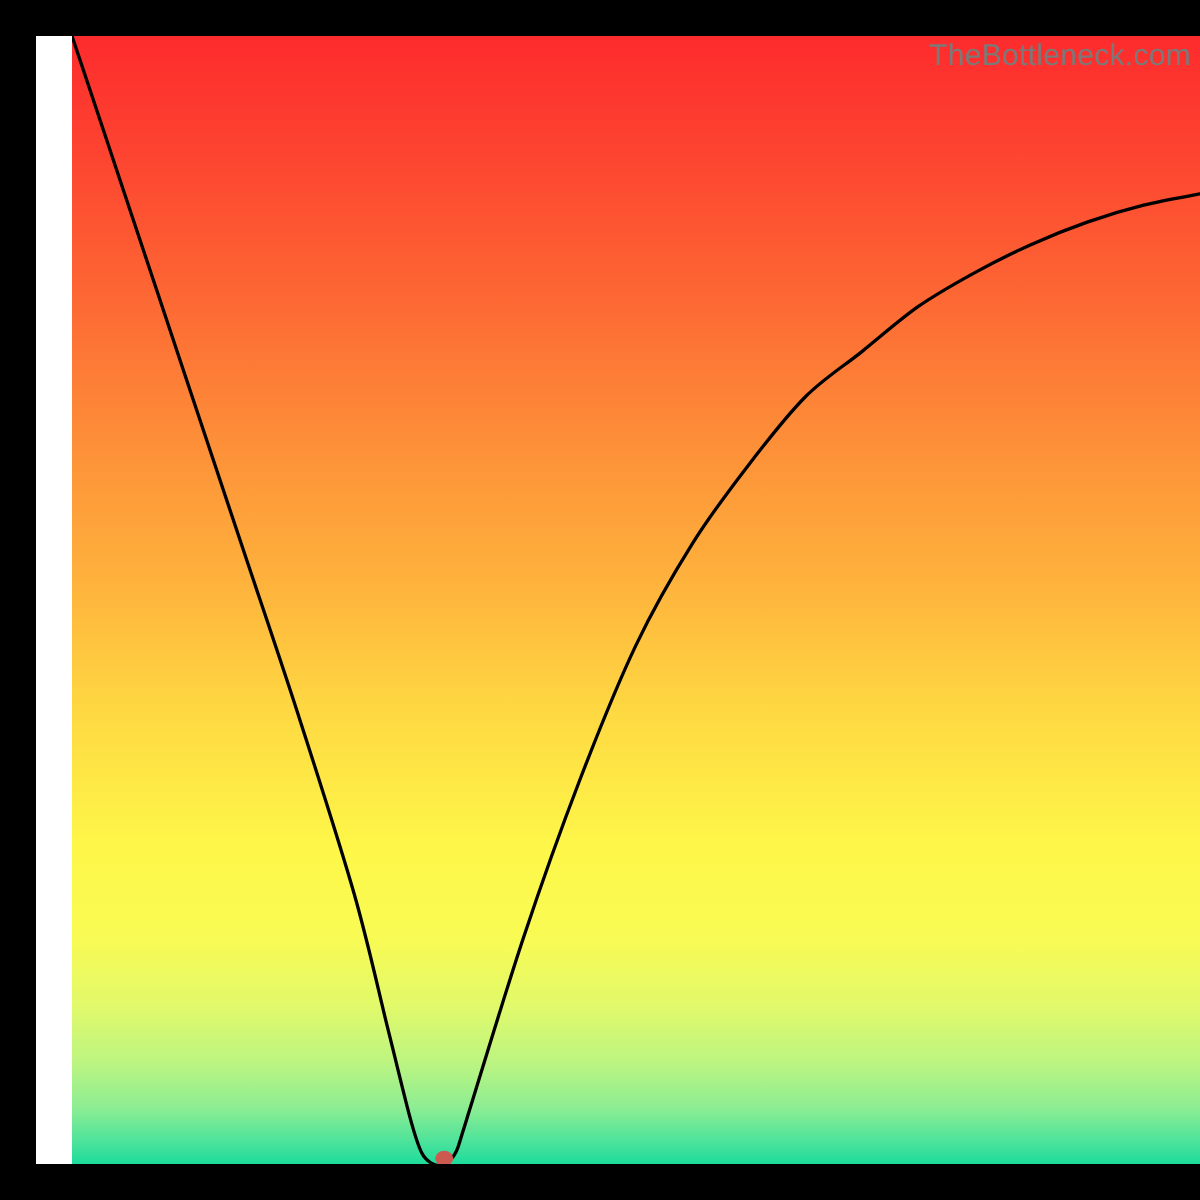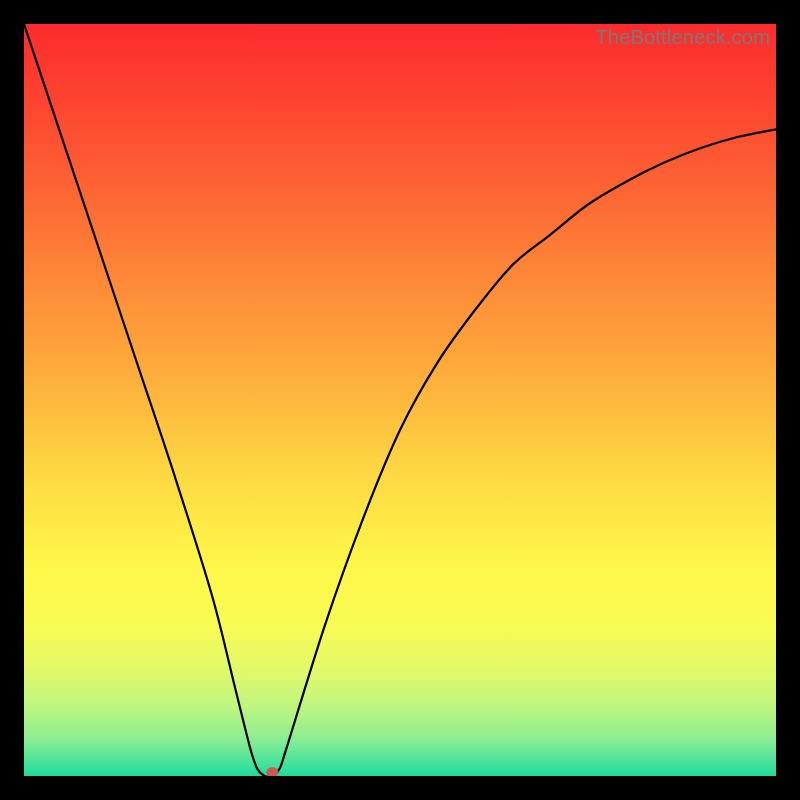--- a/index.html
+++ b/index.html
@@ -11,20 +11,21 @@
     font-family: Arial, Helvetica, sans-serif;
     overflow: hidden;
   }
   .frame {
     position: absolute;
     left: 24px;
     top: 24px;
     width: 752px;
     height: 752px;
     background: #fff;
+    padding-left: 24px;
   }
   .watermark {
     position: absolute;
     top: 2px;
     right: 6px;
     color: #7a7a7a;
     font-size: 20px;
     font-weight: 500;
     letter-spacing: 0.2px;
     z-index: 10;

